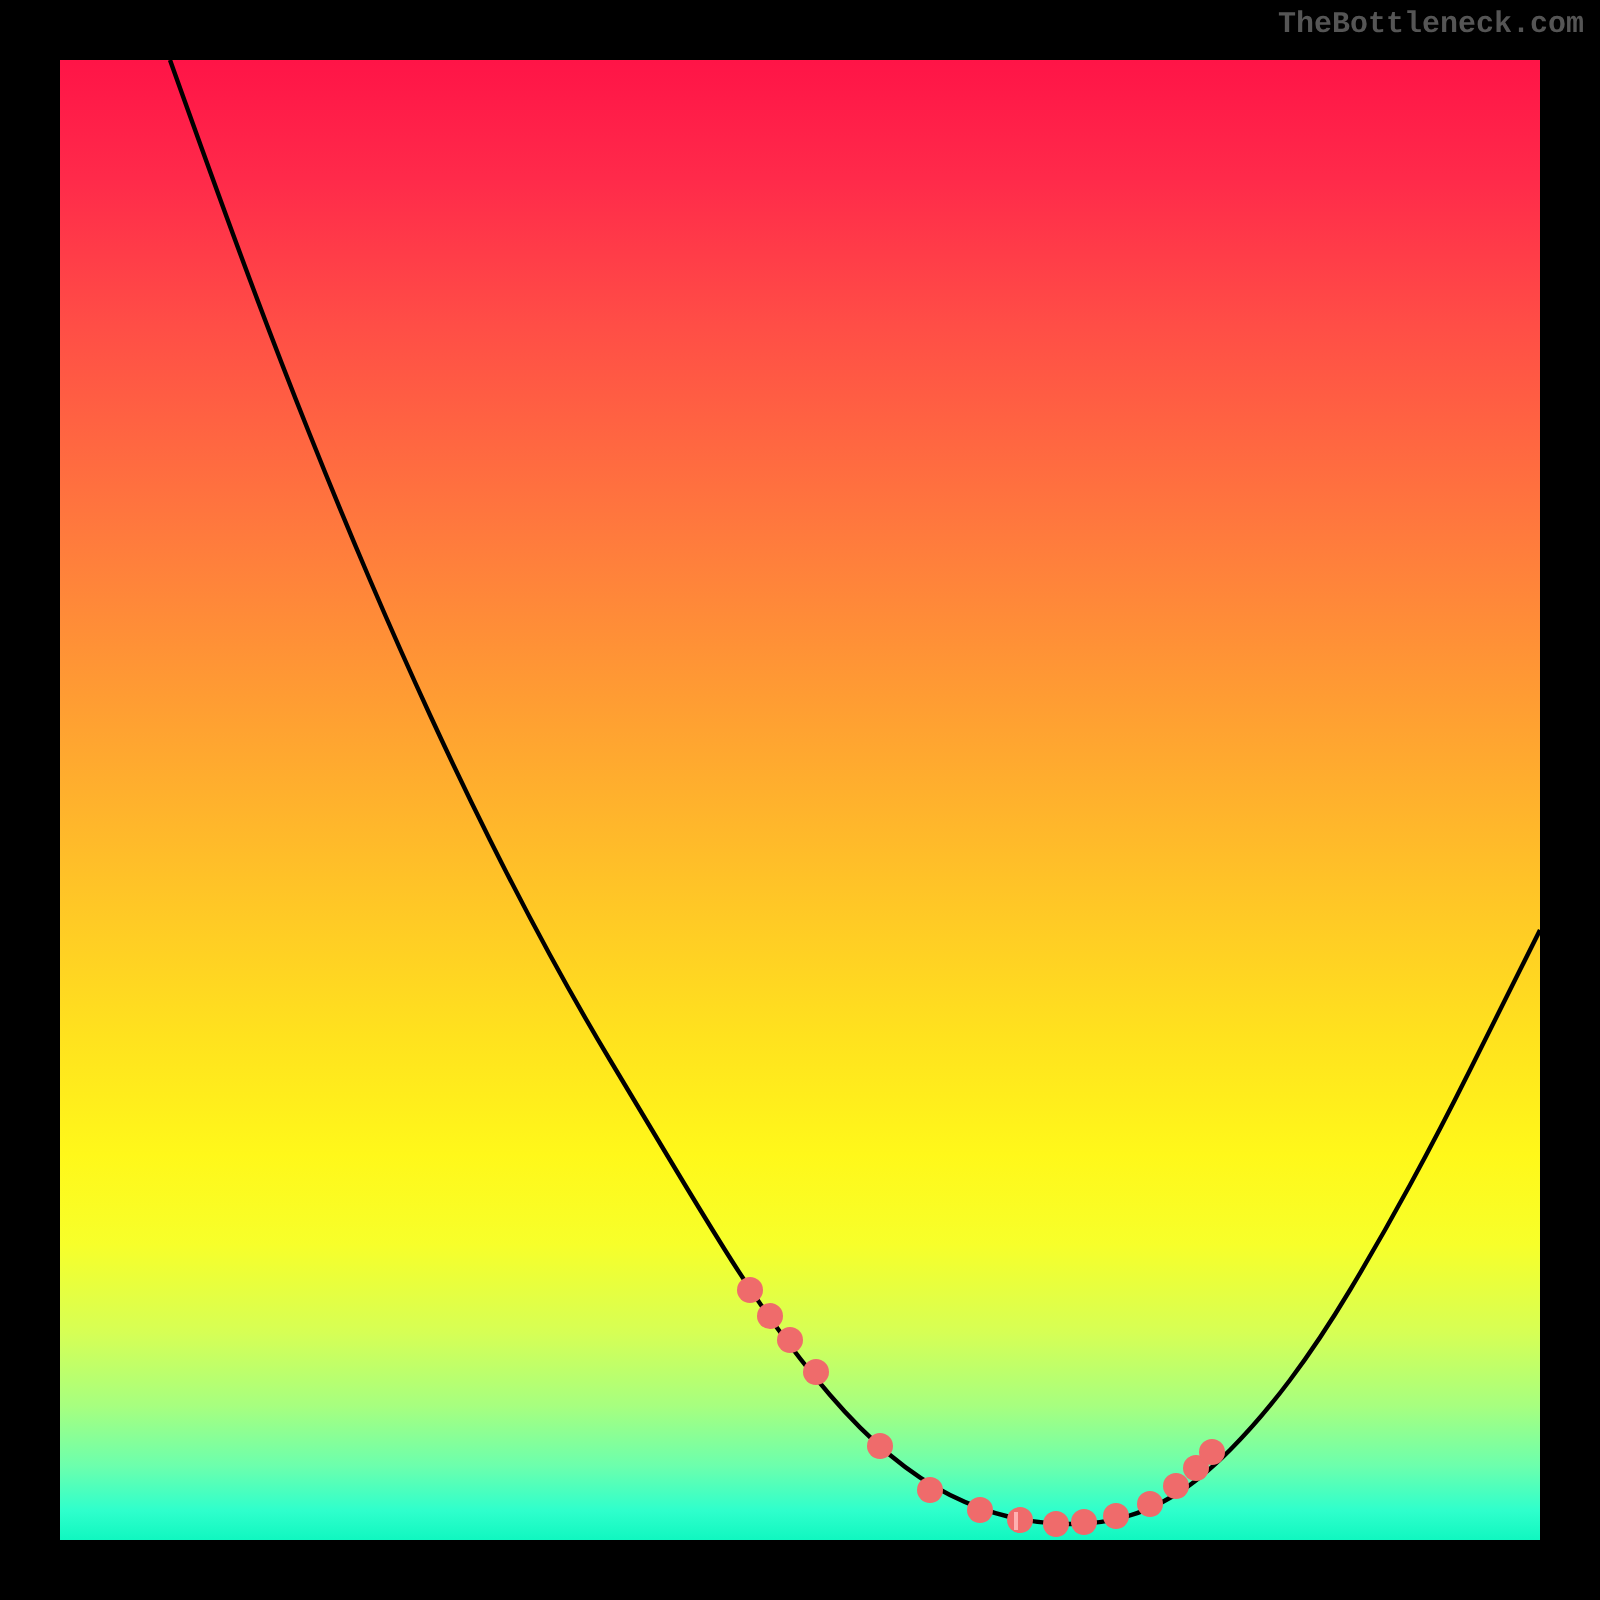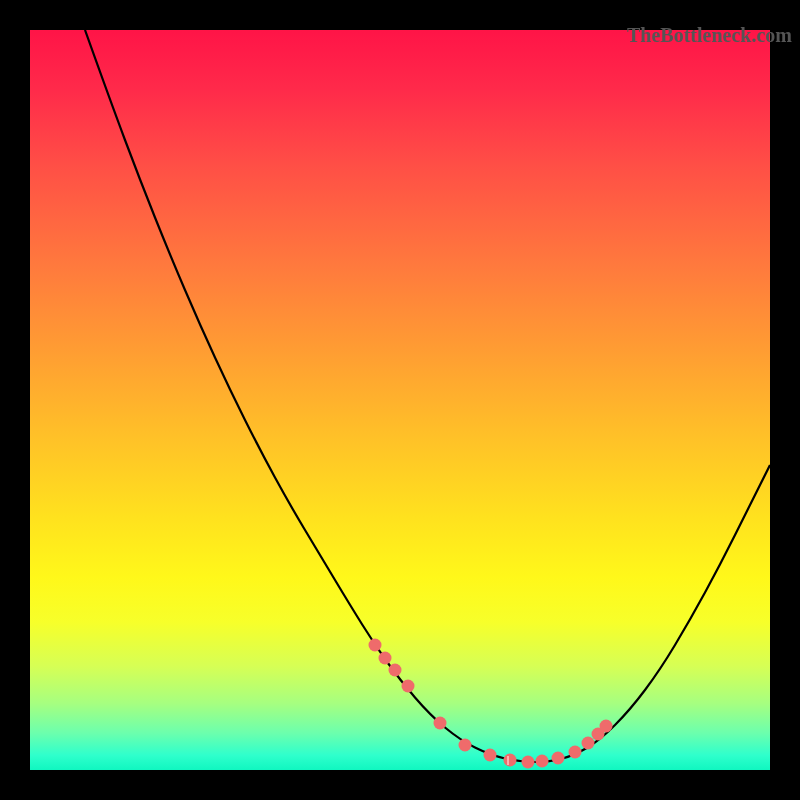--- a/index.html
+++ b/index.html
@@ -7,27 +7,26 @@
   .container {
     position: relative;
     width: 800px;
     height: 800px;
     background: #000;
   }
   .watermark {
     position: absolute;
     top: 4px;
     right: 8px;
-    font-family: Liberation Serif, serif;
-    font-size: 20px;
+    font-family: Liberation Mono, monospace;
+    font-size: 15px;
     font-weight: bold;
     color: #555555;
     letter-spacing: 0px;
     z-index: 20;
-    margin-top: 20px;
   }
   .plot-area {
     position: absolute;
     left: 30px;
     top: 30px;
     width: 740px;
     height: 740px;
     background: linear-gradient(to bottom,
       #ff1447 0%,
       #ff2a4a 8%,

